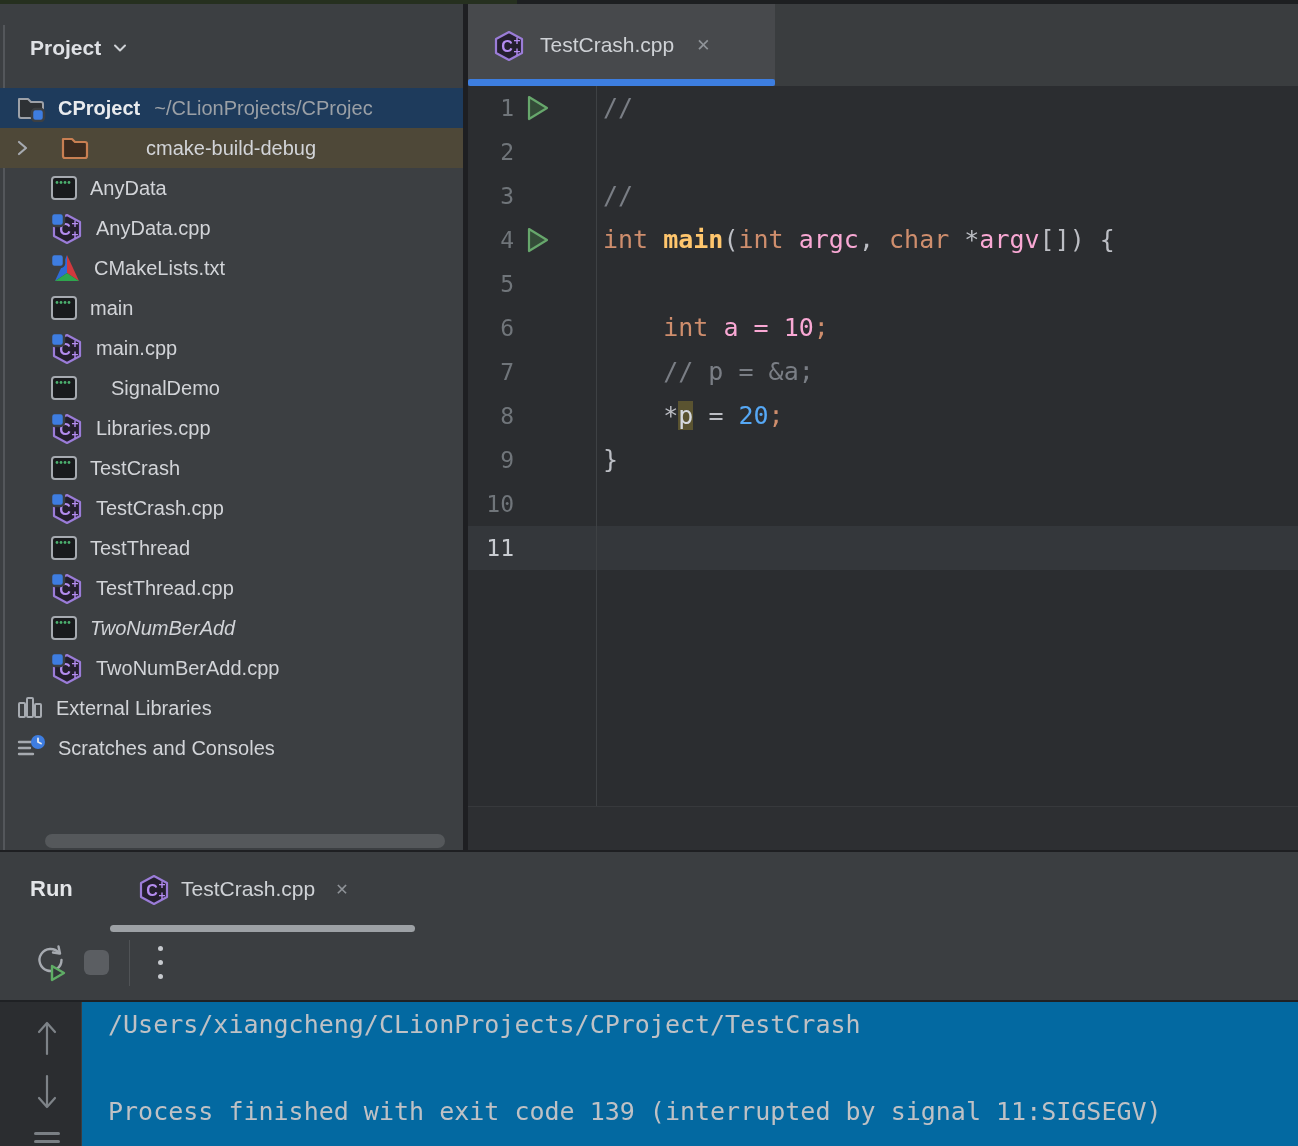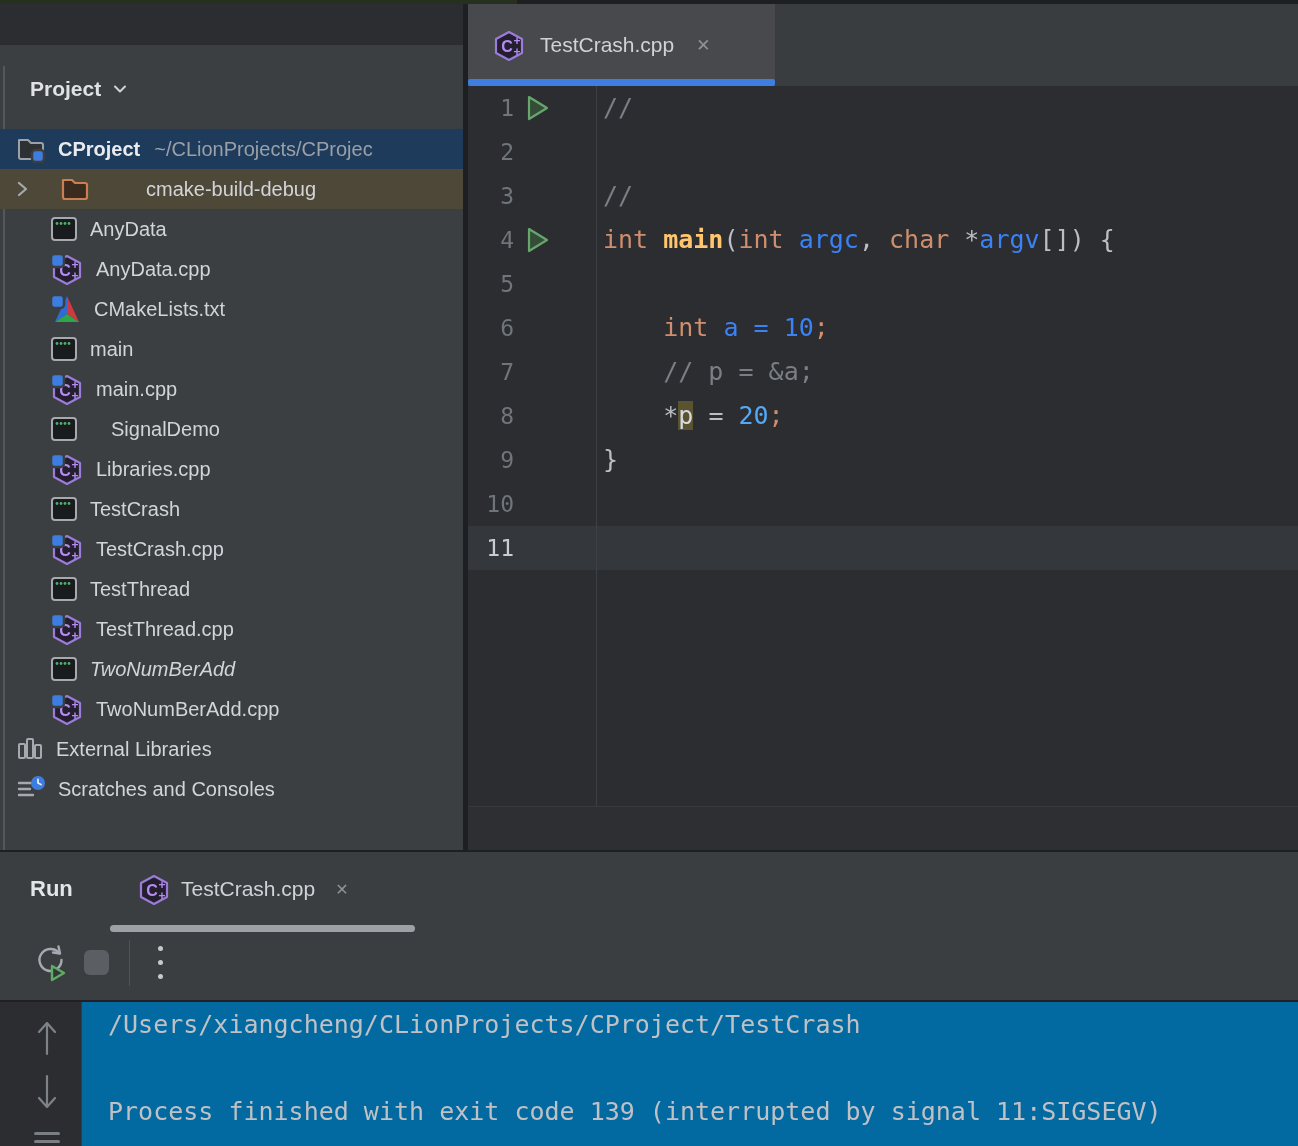--- a/index.html
+++ b/index.html
@@ -9,21 +9,21 @@
     background:#2B2D30; font-family:"Liberation Sans", sans-serif;
     -webkit-font-smoothing:antialiased;
   }
   .abs { position:absolute; }
 
   
   .topstrip-left  { left:0; top:0; width:517px; height:4px; background:#26301f; }
   .topstrip-right { left:517px; top:0; width:781px; height:4px; background:#1d1f21; }
 
   
-  .proj-panel { left:0; top:4px; width:463px; height:846px; background:#3C3F42; overflow:hidden;margin-top:41px; }
+  .proj-panel { left:0; top:4px; width:463px; height:846px; background:#3C3F42; overflow:hidden; }
   .proj-border { left:3px; top:21px; width:2px; height:825px; background:#54575B; }
   .proj-header { left:30px; top:24px; height:40px; display:flex; align-items:center; gap:10px; }
   .proj-header .t { font-size:21px; font-weight:bold; color:#DFE1E5; }
   .tree { left:0; top:84px; width:463px; }
   .tree-row { position:absolute; left:0; width:463px; height:40px; display:flex; align-items:center; white-space:nowrap; }
   .tree-row.selected { background:#1E3B5C; }
   .tree-row.drop { background:#4E4838; }
   .tree-label { font-size:20px; color:#D2D4D8; margin-left:12px; }
   .tree-label.bold { font-weight:bold; color:#E9EBEE; }
   .tree-path { font-size:20px; color:#9BA0A6; margin-left:14px; }
@@ -49,21 +49,21 @@
   .editor-bottom { position:absolute; left:0; top:721px; width:830px; height:43px; background:#2D2F32; }
   .lnum { position:absolute; left:0; width:46px; height:44px; line-height:44px; text-align:right;
           font-family:"DejaVu Sans Mono", monospace; font-size:23px; color:#70757A; }
   .lnum.active { color:#C9CCD1; }
   .runarrow { position:absolute; left:58px; }
   .codeline { position:absolute; left:135px; height:44px; line-height:44px; white-space:pre;
               font-family:"DejaVu Sans Mono", monospace; font-size:25px; }
   .tk-kw { color:#CF8E6D; }
   .tk-fn { color:#FFC66D; font-weight:bold; }
   .tk-pl { color:#BCBEC4; }
-  .tk-pr { color:#3b82f6; }
+  .tk-pr { color:#f9a8d4; }
   .tk-num{ color:#56A8F5; }
   .tk-cm { color:#7A7E85; }
   .tk-hl { color:#D6D9DE; background:#5A5330; }
 
   
   .run-sep { left:0; top:850px; width:1298px; height:2px; background:#1E1F22; }
   .run-panel { left:0; top:852px; width:1298px; height:294px; background:#3B3E41; }
   .run-title { position:absolute; left:30px; top:0; height:74px; display:flex; align-items:center;
                font-size:22px; font-weight:bold; color:#E3E5E8; }
   .run-tab { position:absolute; left:137px; top:0; height:74px; display:flex; align-items:center; }

